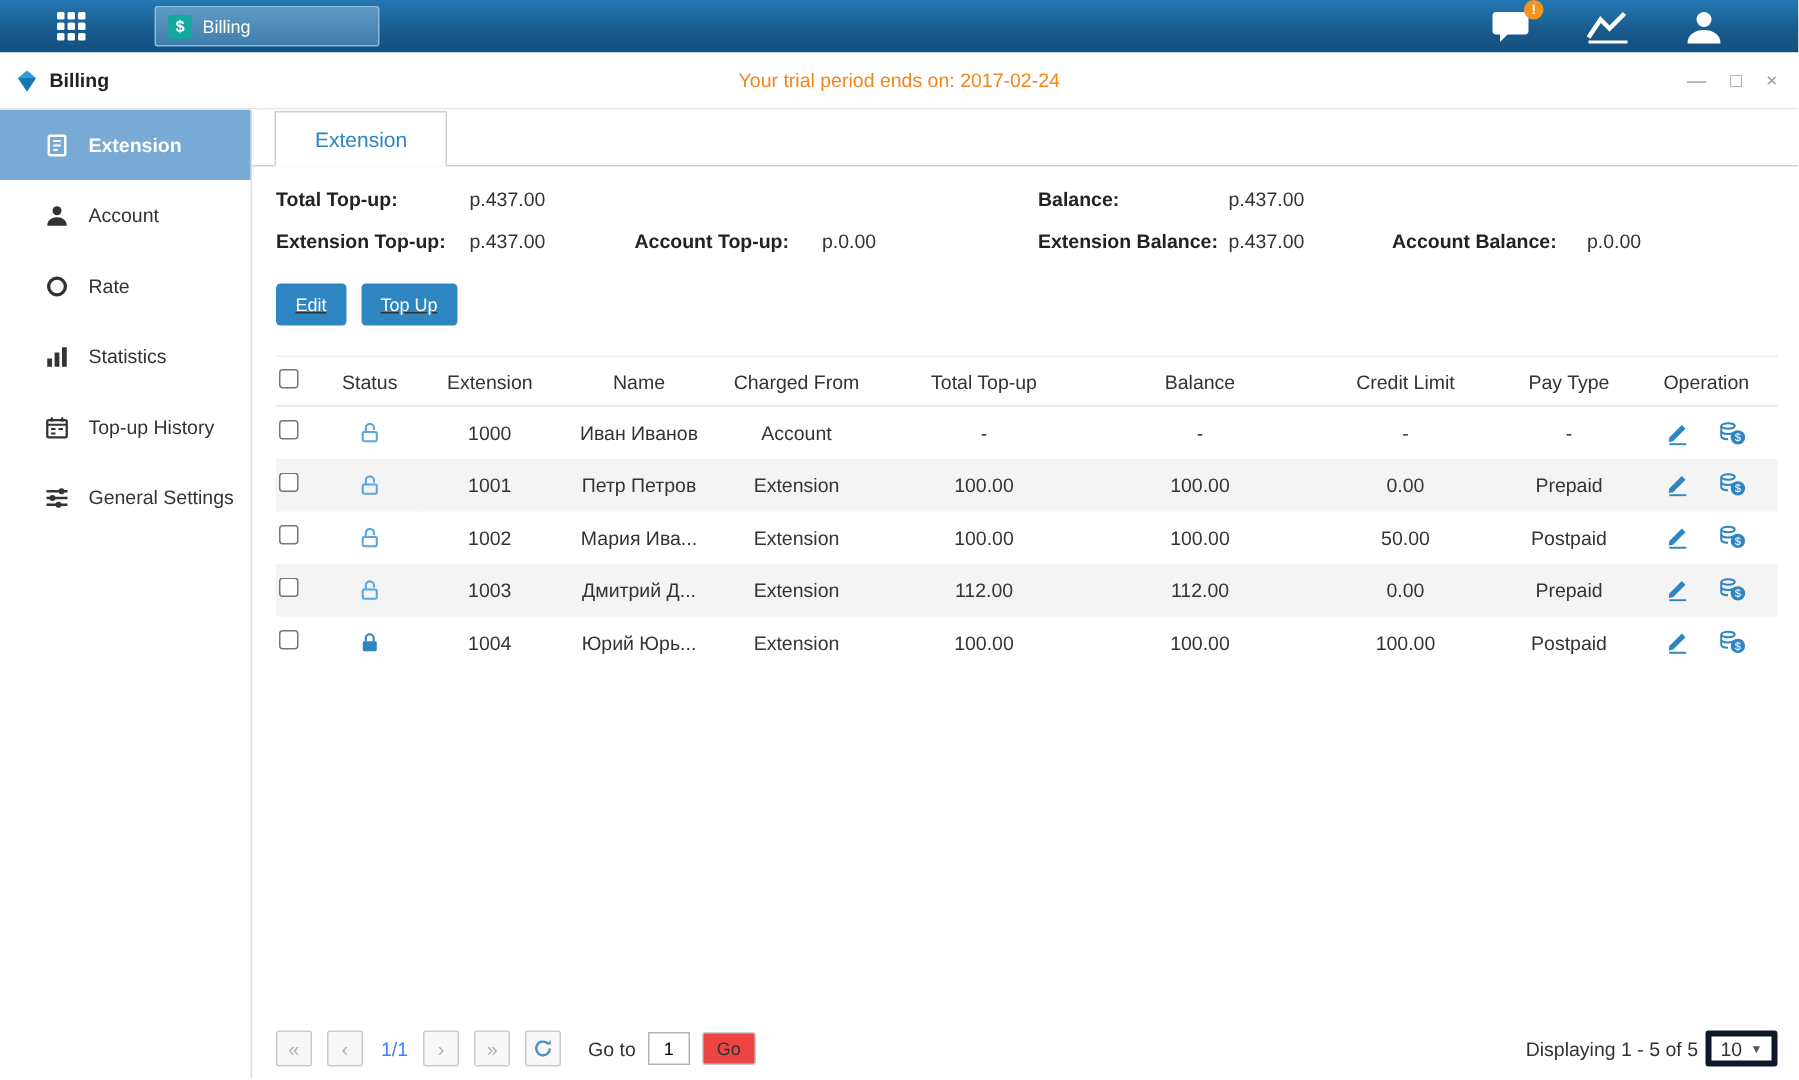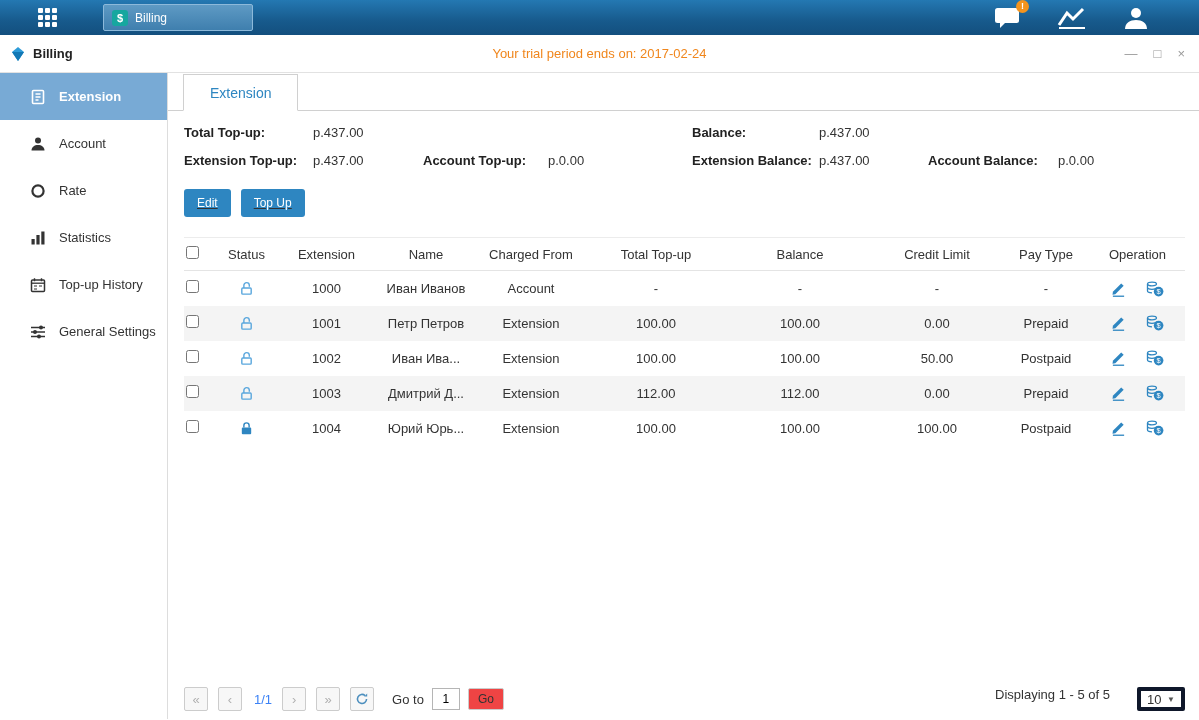--- a/index.html
+++ b/index.html
@@ -62,21 +62,21 @@
   .status-icons[data-status="locked"] svg.lock-closed { display:inline-block; }
 
   
   .pager { position:absolute; left:16px; right:14px; bottom:8px; display:flex; align-items:center; font-size:13px; }
   .pg-btn { width:24px; height:24px; border:1px solid #ccc; background:#f7f7f7; border-radius:2px; display:flex; align-items:center; justify-content:center; font-size:13px; color:#b0b0b0; margin-right:10px; cursor:pointer; }
   .pg-btn.enabled { color:#555; }
   .page-indicator { margin:0 10px 0 2px; color:#3b82f6; }
   .goto-label { margin-left:8px; margin-right:8px; }
   .goto-input { width:28px; height:22px; border:1px solid #b5b5b5; text-align:center; font-size:12px; font-family:inherit; margin-right:8px; }
   .go-btn { height:22px; padding:0 9px; border:1px solid #ccc; background:#ef4444; border-radius:2px; font-size:12px; font-family:inherit; cursor:pointer; color:#333; }
-  .pager-right { margin-left:auto; display:flex; gap:27px; }
+  .pager-right { margin-left:auto; display:flex; align-items:center; gap:5px; }
   .page-size { width:48px; height:24px; border:4px solid #0f172a; border-radius:2px; background:#fff; display:flex; align-items:center; justify-content:space-between; padding:0 6px; cursor:pointer; }
   .page-size .caret { font-size:8px; color:#555; }
 </style>
 </head>
 <body>
 
 <div class="topbar">
   <div class="apps-grid">
     <i></i>
       <i></i>
@@ -325,21 +325,21 @@
             <td><span class="status-icons" data-status="unlocked">
               <svg class="lock-open" width="15" height="15" viewBox="0 0 16 16">
                     <g stroke="#5aa7dd" stroke-width="1.5" fill="none">
                       <rect x="3" y="7.5" width="10" height="6.5" rx="1"></rect>
                       <path d="M5.2 7.5 V4.6 a2.9 2.9 0 0 1 5.8 0 V6"></path>
                     </g>
                   </svg>
               
             </span></td>
             <td>1002</td>
-            <td>Иван Ива...</td>
+            <td>Мария Ива...</td>
             <td>Extension</td>
             <td>100.00</td>
             <td>100.00</td>
             <td>50.00</td>
             <td>Postpaid</td>
             <td class="op-cell">
               <span>
                   <svg width="15" height="16" viewBox="0 0 16 17">
                     <path d="M2 11.4 L10.9 2.5 l2.6 2.6 L4.6 14 L1.6 14.6 z" fill="#2e86c1"></path>
                     <path d="M2 16.2 h12" stroke="#2e86c1" stroke-width="1.4"></path>

